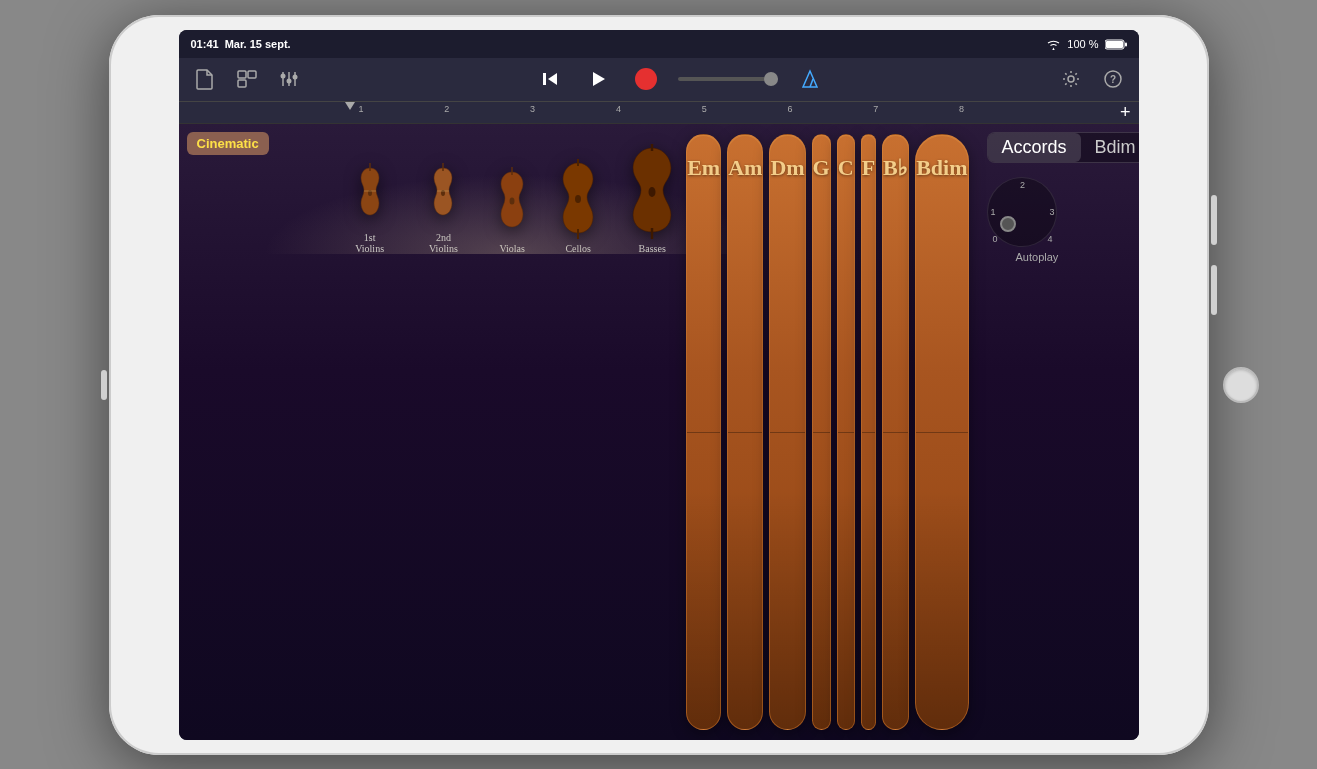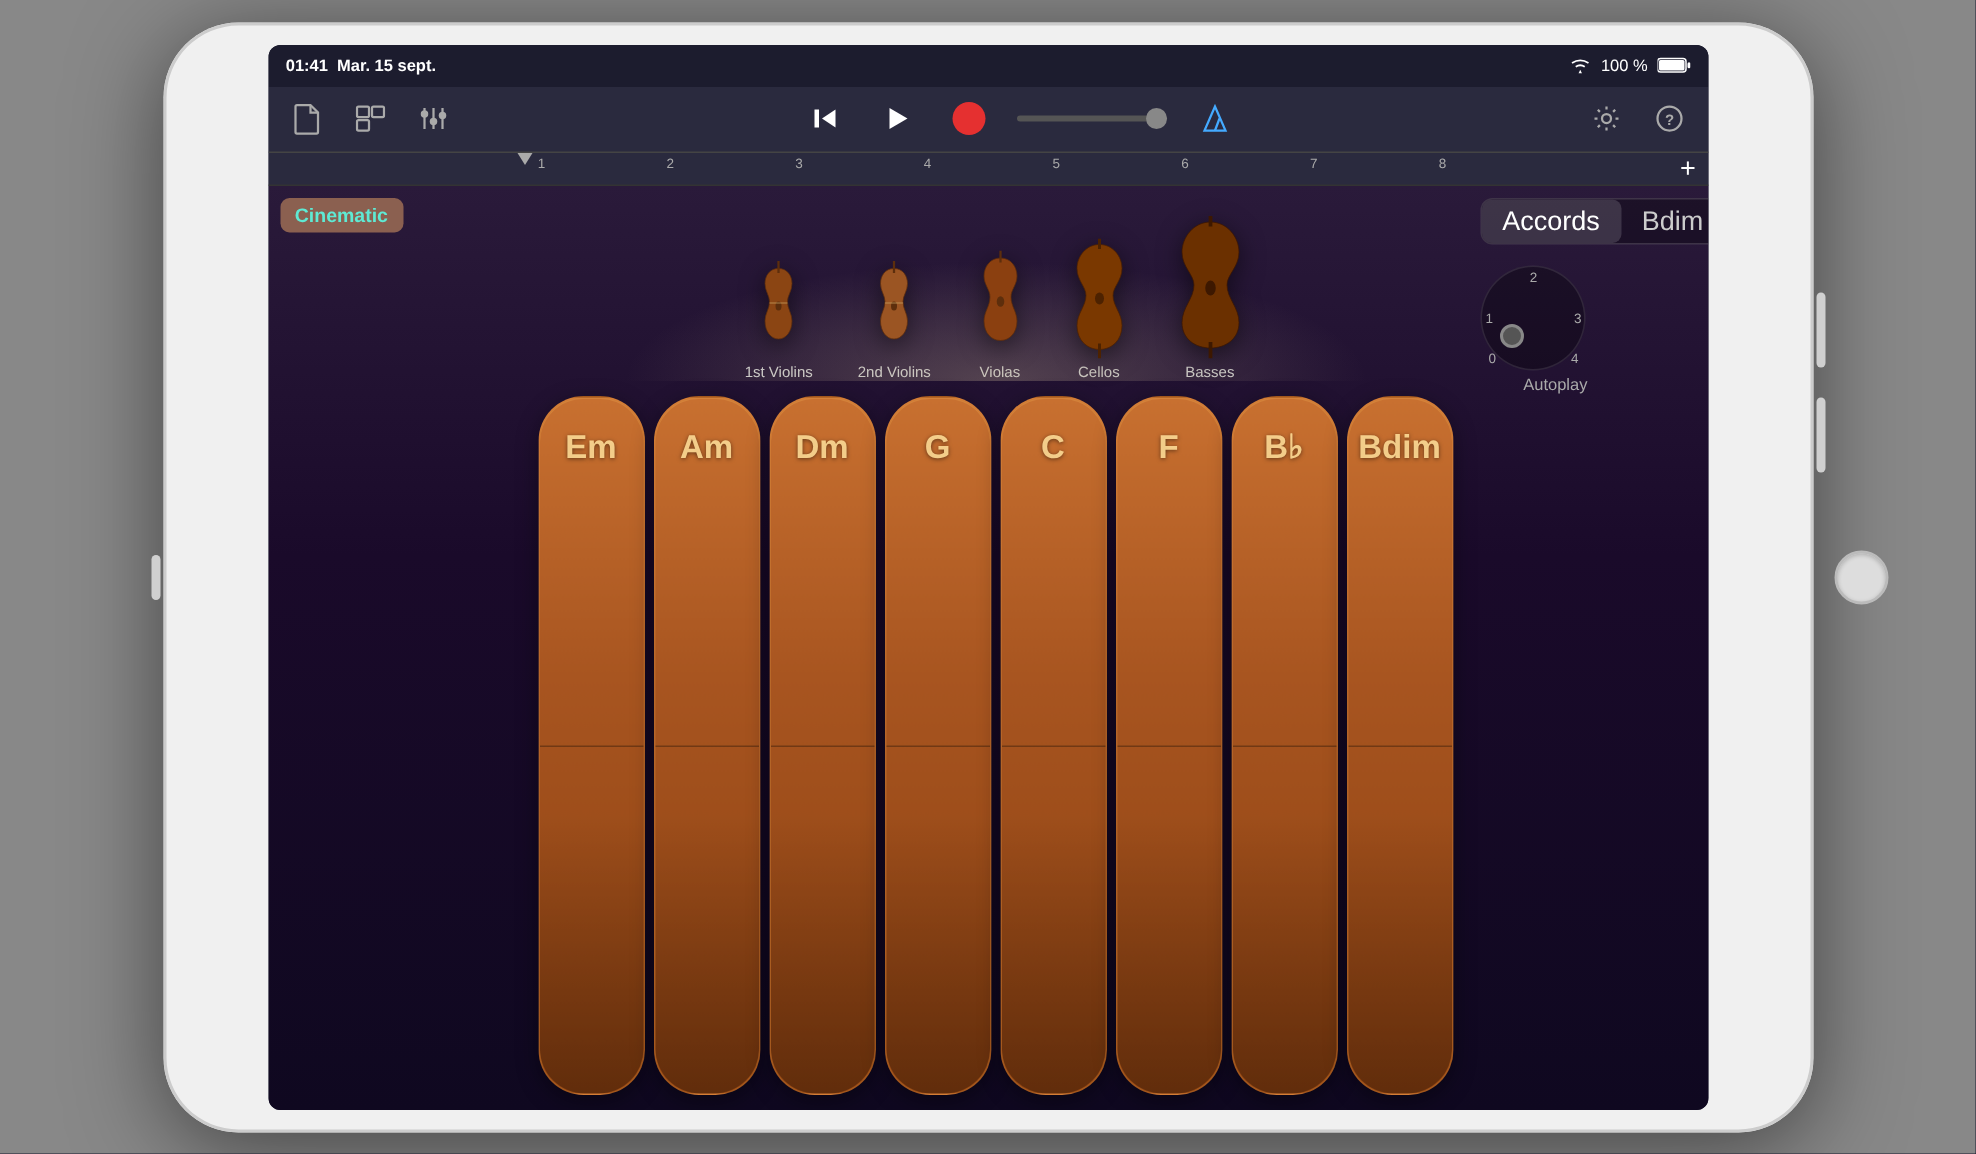--- a/index.html
+++ b/index.html
@@ -50,21 +50,21 @@
     .status-left {
       display: flex;
       align-items: center;
       gap: 6px;
       font-size: 11px;
       color: #fff;
       font-weight: 600;
     }
     .status-right {
       display: flex;
-      align-items: center;
+      align-items: flex-end;
       gap: 6px;
       font-size: 11px;
       color: #fff;
     }
 
     
     .toolbar {
       background: #2a2a3e;
       display: flex;
       align-items: center;
@@ -189,32 +189,33 @@
     
     .track-label {
       width: 170px;
       flex-shrink: 0;
       padding: 8px;
     }
     .track-name-badge {
       background: #8B6050;
       border-radius: 6px;
       padding: 4px 10px;
-      color: #5eead4;
+      color: #fde047;
       font-size: 13px;
       font-weight: 600;
       display: inline-block;
     }
 
     
     .instruments-area {
       flex: 1;
       position: relative;
       display: flex;
-      flex-direction: column;
+      flex-direction: row;
+      font-family: Liberation Serif, serif;
     }
 
     .instruments-row {
       display: flex;
       align-items: flex-end;
       justify-content: center;
       padding: 10px 0 0 0;
       gap: 30px;
       height: 130px;
       position: relative;

